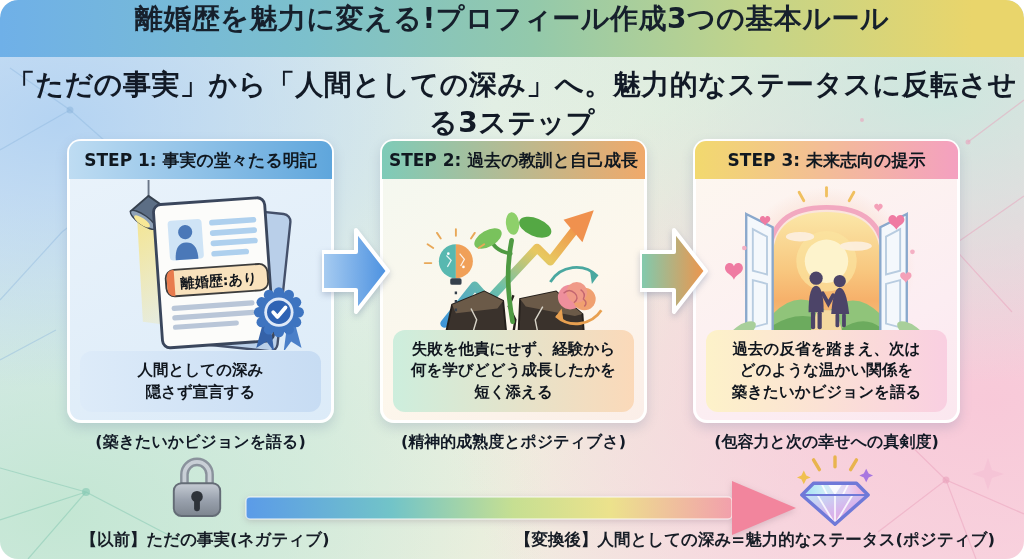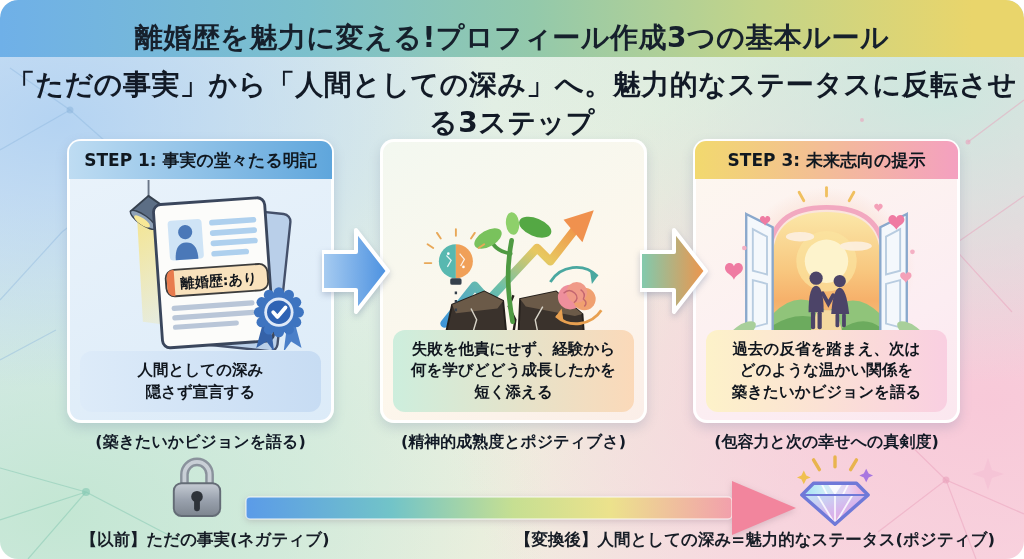--- a/index.html
+++ b/index.html
@@ -13,21 +13,21 @@
       radial-gradient(760px 520px at 97% 72%, rgba(248,200,216,.95), rgba(248,200,216,0) 72%),
       radial-gradient(700px 460px at 6% 92%, rgba(194,230,210,.95), rgba(194,230,210,0) 70%),
       linear-gradient(118deg,#dce9f6 0%,#e2efe4 42%,#eff0df 58%,#f6e0e3 80%,#f8dbe3 100%);
   }
   .deco{position:absolute;inset:0;z-index:0;pointer-events:none;}
   
   .banner{
     position:absolute;left:0;top:0;width:1024px;height:57px;z-index:2;
     border-radius:18px 18px 0 0;
     background:linear-gradient(90deg,#6fb0e8 0%,#7cc0cc 30%,#93c9ab 52%,#c3d489 74%,#e9d56b 95%);
-    display:flex;align-items:flex-end;justify-content:center;
+    display:flex;align-items:flex-start;justify-content:center;
   }
   .banner h1{margin:0;font-size:28px;font-weight:800;color:#16202c;letter-spacing:.5px;}
   .subtitle{
     position:absolute;left:0;top:66px;width:1024px;z-index:2;text-align:center;
     font-size:28px;font-weight:800;color:#121a26;letter-spacing:.5px;
   }
   
   .card{
     position:absolute;top:139px;width:267px;height:284px;z-index:2;box-sizing:border-box;
     border:3px solid rgba(255,255,255,.95);border-radius:14px;
@@ -176,20 +176,21 @@
     <defs>
       <linearGradient id="arr12" x1="0" y1="0" x2="1" y2="0">
         <stop offset="0" stop-color="#a9cdf1"></stop>
           <stop offset="1" stop-color="#4a90e0"></stop>
       </linearGradient>
     </defs>
     <polygon points="0,30 34,30 34,8 66,49 34,90 34,68 0,68" fill="url(#arr12)" stroke="#ffffff" stroke-width="4" stroke-linejoin="round"></polygon>
   </svg>
 
   <div class="card card2">
+    <div class="card-header">STEP 2: 過去の教訓と自己成長</div>
     <svg class="illus" viewBox="0 0 246 180">
       <defs>
         <linearGradient id="arrG2" x1="0" y1="1" x2="1" y2="0">
           <stop offset="0" stop-color="#3f96d8"></stop>
             <stop offset="0.4" stop-color="#6cc0a8"></stop>
           <stop offset="0.72" stop-color="#e8c860"></stop>
             <stop offset="1" stop-color="#f0944a"></stop>
         </linearGradient>
       </defs>
       <line x1="30" y1="170" x2="216" y2="170" stroke="#2e2a26" stroke-width="3.5" stroke-linecap="round" stroke-dasharray="4 12"></line>

